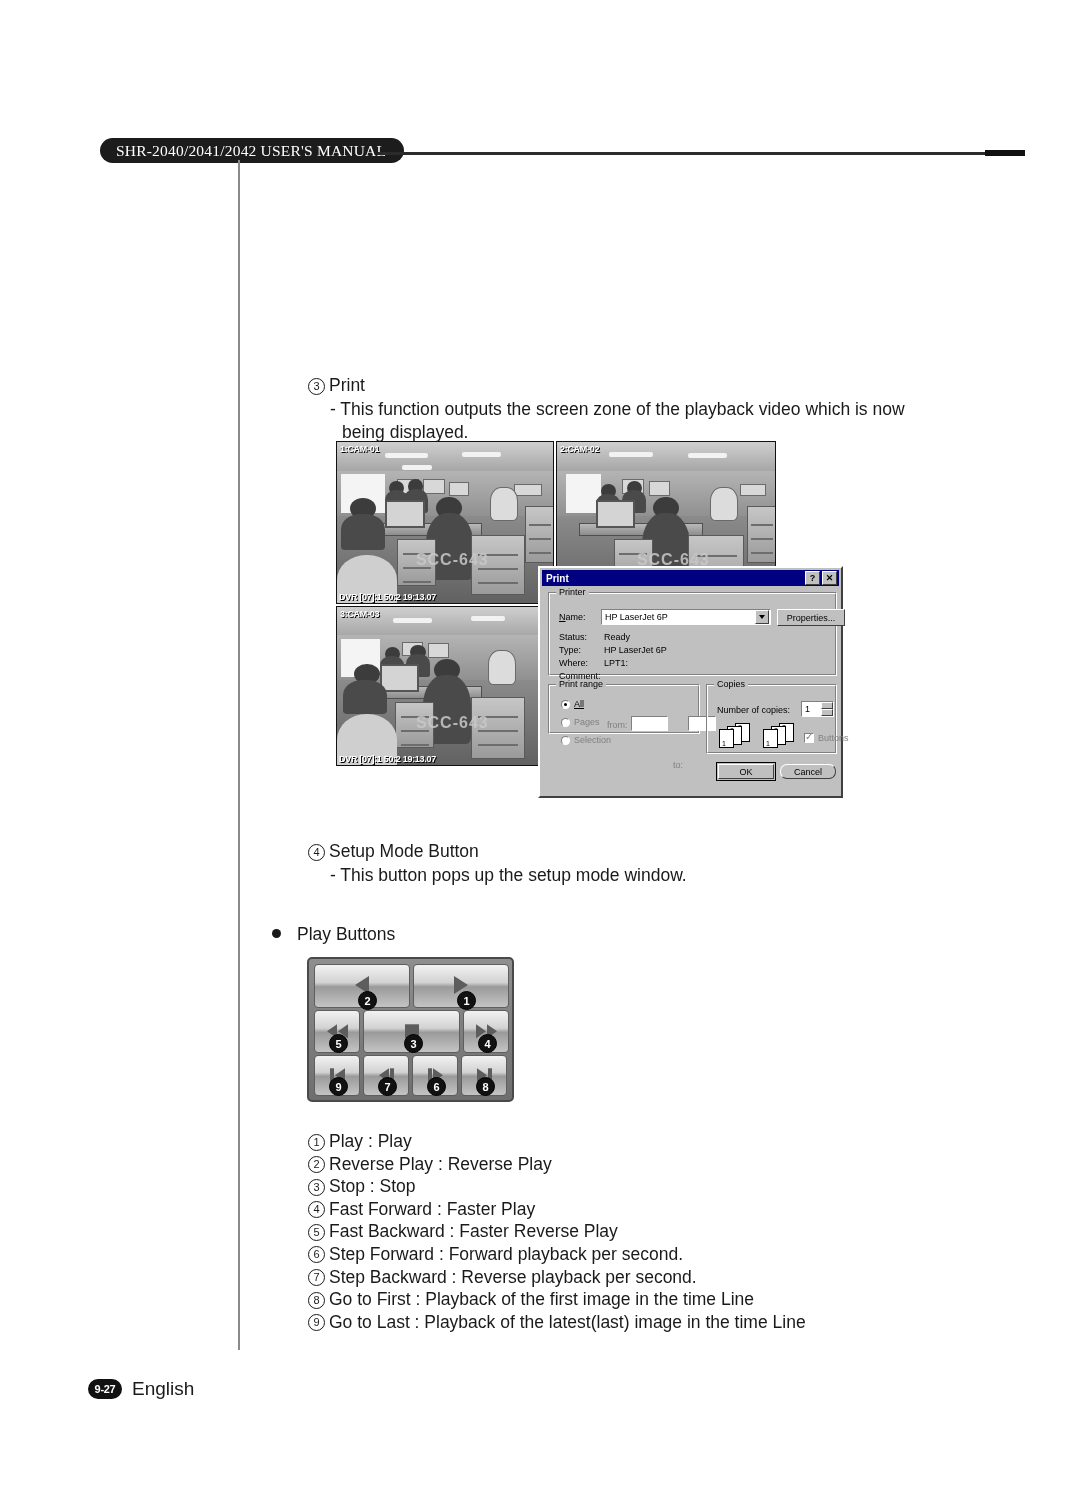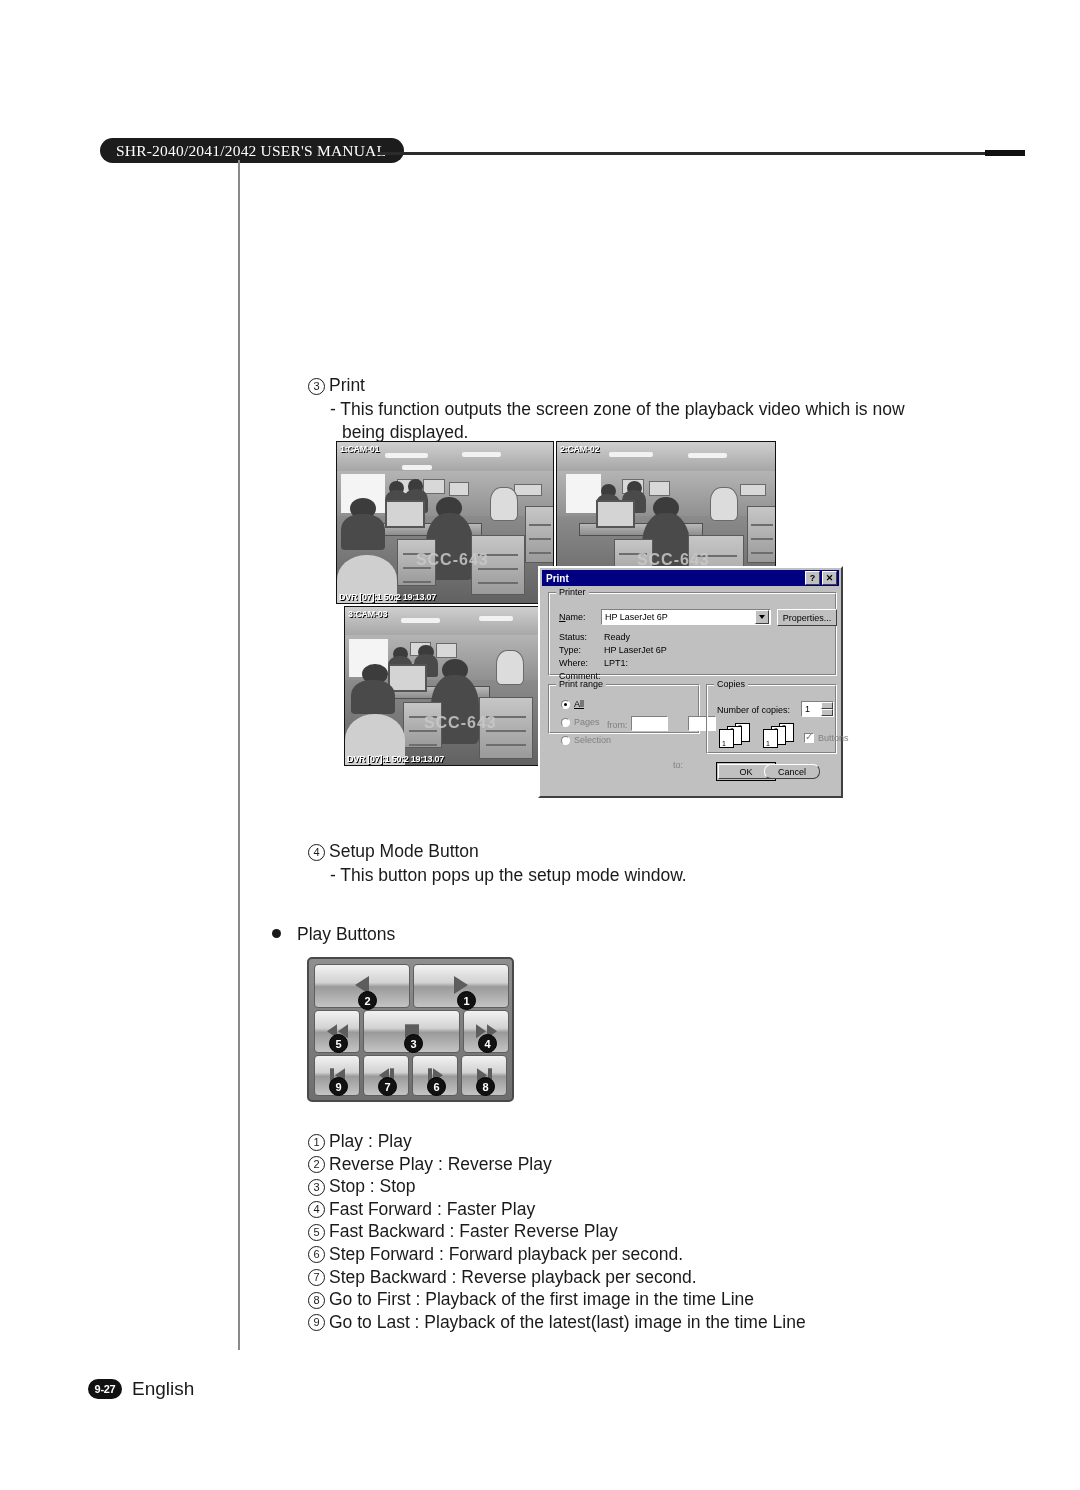--- a/index.html
+++ b/index.html
@@ -109,21 +109,21 @@
   }
   .vpanel {
     position: absolute;
     overflow: hidden;
     background: #6e6e6e;
     border: 1px solid #111;
     box-sizing: border-box;
   }
   #vp1 { left: 0;   top: 0;   width: 218px; height: 163px; }
   #vp2 { left: 220px; top: 0; width: 220px; height: 163px; }
-  #vp3 { left: 0;   top: 165px; width: 218px; height: 160px; margin-left: 8px; }
+  #vp3 { left: 0;   top: 165px; width: 218px; height: 160px; }
 
   
   .scene { position: absolute; inset: 0; background: #787878; }
   .sc-ceil {
     position: absolute; left: 0; top: 0; right: 0; height: 22%;
     background: linear-gradient(#cfcfcf, #9e9e9e);
   }
   .sc-light {
     position: absolute; height: 5px; background: #f2f2f2; border-radius: 2px;
   }
@@ -269,21 +269,21 @@
   }
   #combo-arrow {
     width: 14px; height: 14px; margin: 0 1px 0 0;
     display: flex; align-items: center; justify-content: center;
   }
   #combo-arrow span {
     width: 0; height: 0; border-left: 3px solid transparent;
     border-right: 3px solid transparent; border-top: 4px solid #000;
   }
   #btn-properties {
-    position: absolute; left: 228px; top: 16px; width: 60px; height: 17px;
+    position: absolute; left: 228px; top: 16px; width: 68px; height: 17px;
     display: flex; align-items: center; justify-content: center; font-size: 9px;
   }
   .u { text-decoration: underline; }
 
   .radio-row { position: absolute; display: flex; align-items: center; font-size: 9px; }
   .radio {
     width: 9px; height: 9px; border-radius: 50%;
     border-top: 1px solid #808080; border-left: 1px solid #808080;
     border-right: 1px solid #ffffff; border-bottom: 1px solid #ffffff;
     background: #ffffff; margin-right: 4px; position: relative;
@@ -326,21 +326,21 @@
     border: 1px solid #000; font-size: 7px; box-sizing: border-box;
   }
   .cs-page i { position: absolute; left: 2px; bottom: 0px; font-style: normal; }
   .cs-page.n2 i, .cs-page.n3 i { bottom: auto; top: 0px; }
 
   #btn-ok, #btn-cancel {
     position: absolute; top: 196px; width: 56px; height: 15px;
     display: flex; align-items: center; justify-content: center; font-size: 9px;
   }
   #btn-ok { left: 178px; outline: 1px solid #000; outline-offset: 1px; }
-  #btn-cancel { left: 224px; border-radius: 7px; }
+  #btn-cancel { left: 240px; border-radius: 7px; }
 
   
   #play-panel {
     position: absolute;
     left: 307px;
     top: 957px;
     width: 207px;
     height: 145px;
     background: linear-gradient(#8f8f8f, #6e6e6e);
     border: 2px solid #4a4a4a;

